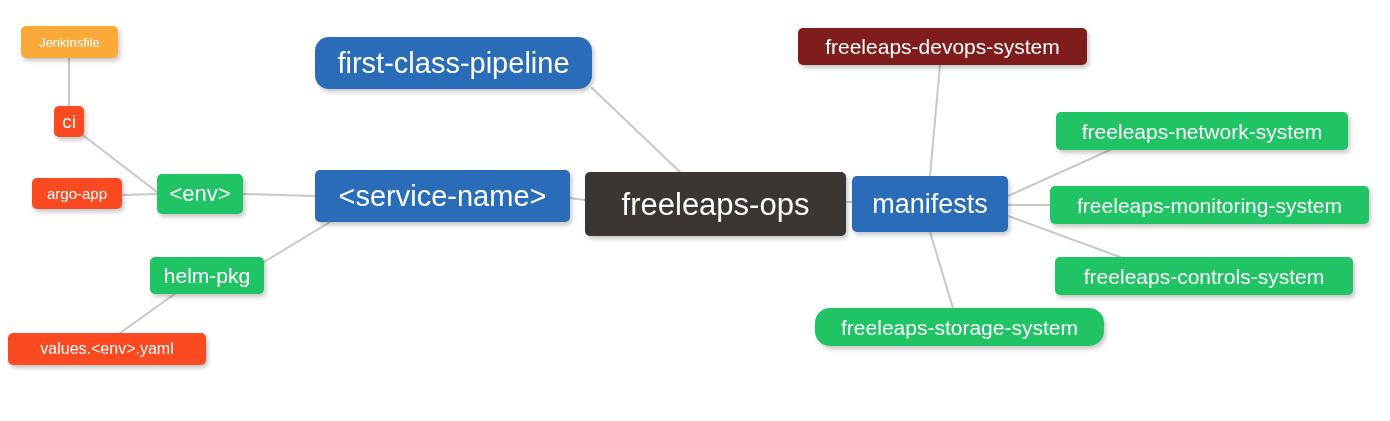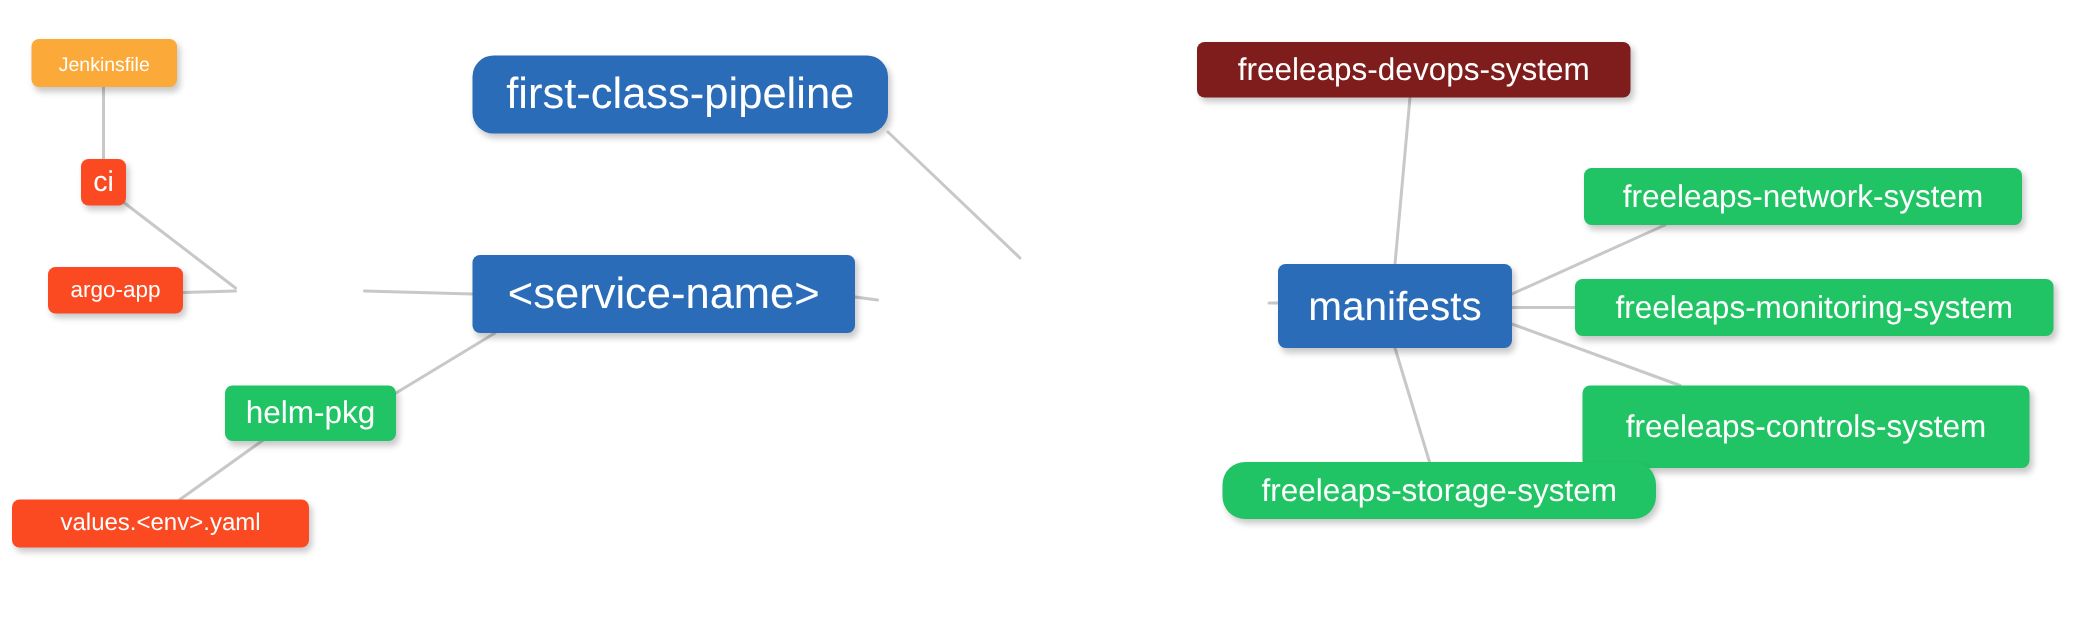--- a/index.html
+++ b/index.html
@@ -67,43 +67,49 @@
     </svg>
 <div class="node" style="left: 21px; top: 26px; width: 97px; height: 32px; background: rgb(251, 169, 57); font-size: 13px;">
       <span>Jenkinsfile</span>
     </div>
     <div class="node" style="left: 54px; top: 106px; width: 30px; height: 31px; background: rgb(251, 74, 34); font-size: 19px;">
       <span>ci</span>
     </div>
     <div class="node" style="left: 32px; top: 178px; width: 90px; height: 31px; background: rgb(251, 74, 34); font-size: 15px;">
       <span>argo-app</span>
     </div>
+    <div class="node" style="left: 157px; top: 174px; width: 86px; height: 40px; background: rgb(33, 196, 100); font-size: 22px;">
+      <span>&lt;env&gt;</span>
+    </div>
     <div class="node" style="left: 315px; top: 37px; width: 277px; height: 52px; background: rgb(42, 108, 184); font-size: 29px; border-radius: 14px;">
       <span>first-class-pipeline</span>
     </div>
     <div class="node" style="left: 315px; top: 170px; width: 255px; height: 52px; background: rgb(42, 108, 184); font-size: 29px;">
       <span>&lt;service-name&gt;</span>
     </div>
     <div class="node" style="left: 150px; top: 257px; width: 114px; height: 37px; background: rgb(33, 196, 100); font-size: 21px;">
       <span>helm-pkg</span>
     </div>
     <div class="node" style="left: 8px; top: 333px; width: 198px; height: 32px; background: rgb(251, 74, 34); font-size: 16px; text-align: right;">
       <span>values.&lt;env&gt;.yaml</span>
+    </div>
+    <div class="node" style="left: 585px; top: 172px; width: 261px; height: 64px; background: rgb(59, 54, 50); font-size: 31px;">
+      <span>freeleaps-ops</span>
     </div>
     <div class="node" style="left: 852px; top: 176px; width: 156px; height: 56px; background: rgb(42, 108, 184); font-size: 27px;">
       <span>manifests</span>
     </div>
     <div class="node" style="left: 798px; top: 28px; width: 289px; height: 37px; background: #7f1d1d; font-size: 21px;">
       <span>freeleaps-devops-system</span>
     </div>
     <div class="node" style="left: 1056px; top: 112px; width: 292px; height: 38px; background: rgb(33, 196, 100); font-size: 21px;">
       <span>freeleaps-network-system</span>
     </div>
     <div class="node" style="left: 1050px; top: 186px; width: 319px; height: 38px; background: rgb(33, 196, 100); font-size: 21px;">
       <span>freeleaps-monitoring-system</span>
     </div>
-    <div class="node" style="left: 1055px; top: 257px; width: 298px; height: 55px; background: rgb(33, 196, 100); font-size: 21px;">
+    <div class="node" style="left: 1055px; top: 257px; width: 298px; height: 38px; background: rgb(33, 196, 100); font-size: 21px;">
       <span>freeleaps-controls-system</span>
     </div>
     <div class="node" style="left: 815px; top: 308px; width: 289px; height: 38px; background: rgb(33, 196, 100); font-size: 21px; border-radius: 15px;">
       <span>freeleaps-storage-system</span>
     </div>
   </div>
 
 </body></html>

